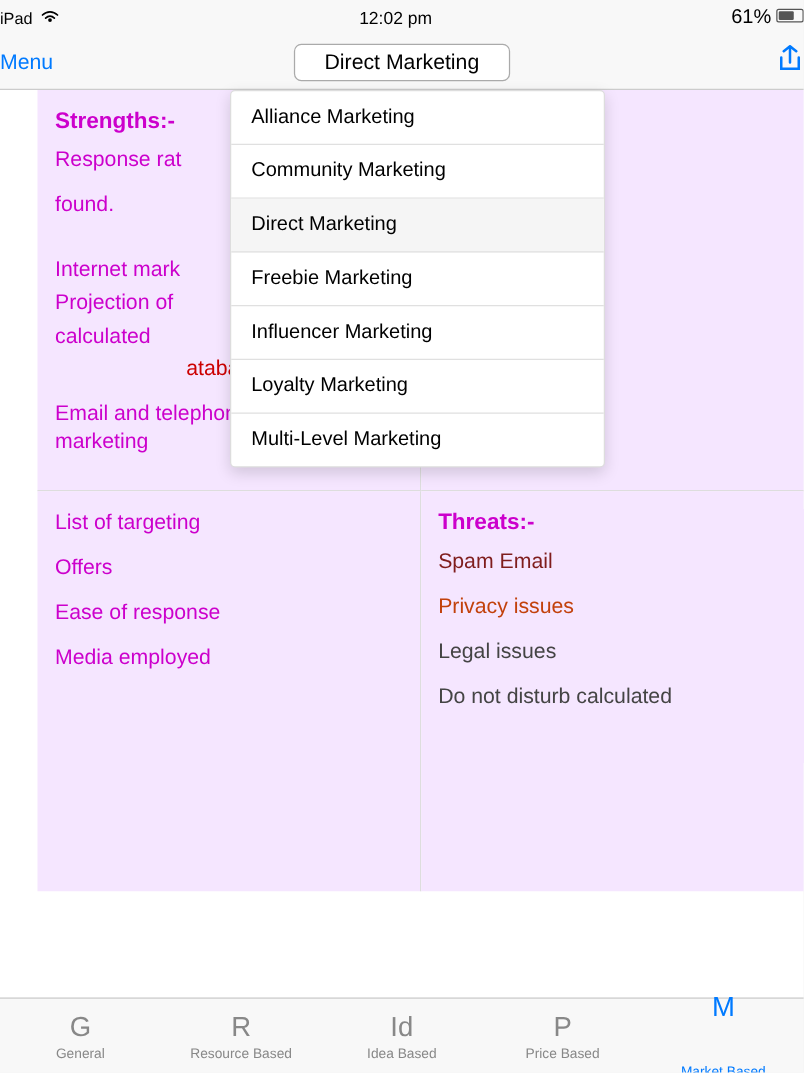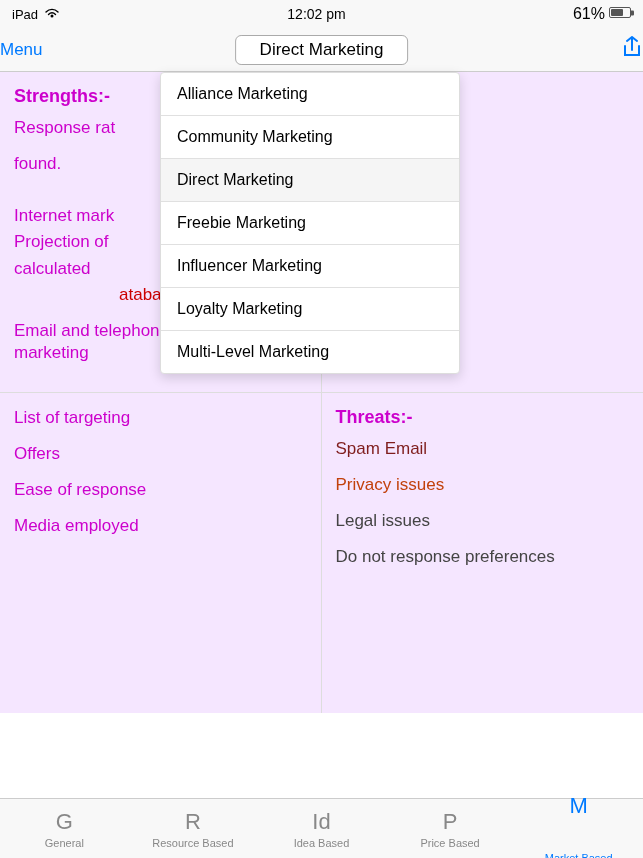--- a/index.html
+++ b/index.html
@@ -13,21 +13,21 @@
       position: relative;
     }
 
     
     .status-bar {
       background: #f8f8f8;
       height: 28px;
       display: flex;
       align-items: center;
       justify-content: space-between;
-      padding: 0 12px;
+      padding: 0 0;
       font-size: 13px;
       font-weight: 500;
       color: #000;
     }
     .status-left { display: flex; align-items: center; gap: 6px; }
     .status-right { display: flex; align-items: center; gap: 4px; font-size: 12px; }
 
     
     .nav-bar {
       background: #f8f8f8;
@@ -67,20 +67,21 @@
       background: #fff;
       position: relative;
     }
 
     
     .swot-grid {
       display: grid;
       grid-template-columns: 1fr 1fr;
       grid-template-rows: auto auto;
       width: 643px;
+      padding-left: 30px;
     }
 
     .swot-cell {
       padding: 14px 14px 14px 14px;
       min-height: 200px;
     }
 
     .swot-cell.strengths {
       background: #f5e6ff;
       grid-column: 1;
@@ -291,26 +292,26 @@
       <div class="swot-item">Offers</div>
       <div class="swot-item">Ease of response</div>
       <div class="swot-item">Media employed</div>
     </div>
 
     <div class="swot-cell threats" style="min-height:320px;">
       <div class="swot-heading">Threats:-</div>
       <div class="swot-item" style="color:#7f1d1d;">Spam Email</div>
       <div class="swot-item" style="color:#c2410c;">Privacy issues</div>
       <div class="swot-item" style="color:#444;">Legal issues</div>
-      <div class="swot-item" style="color:#444;">Do not response preferences</div>
+      <div class="swot-item" style="color:#444;">Do not disturb calculated</div>
     </div>
 
   </div>
 
-  <div class="dropdown-overlay" style="top:0;">
+  <div class="dropdown-overlay" style="top:0;margin-left:24px;">
     <div class="dropdown-item">Alliance Marketing</div>
     <div class="dropdown-item">Community Marketing</div>
     <div class="dropdown-item" style="background:#f5f5f5;">Direct Marketing</div>
     <div class="dropdown-item">Freebie Marketing</div>
     <div class="dropdown-item">Influencer Marketing</div>
     <div class="dropdown-item">Loyalty Marketing</div>
     <div class="dropdown-item">Multi-Level Marketing</div>
   </div>
 
 </div>

